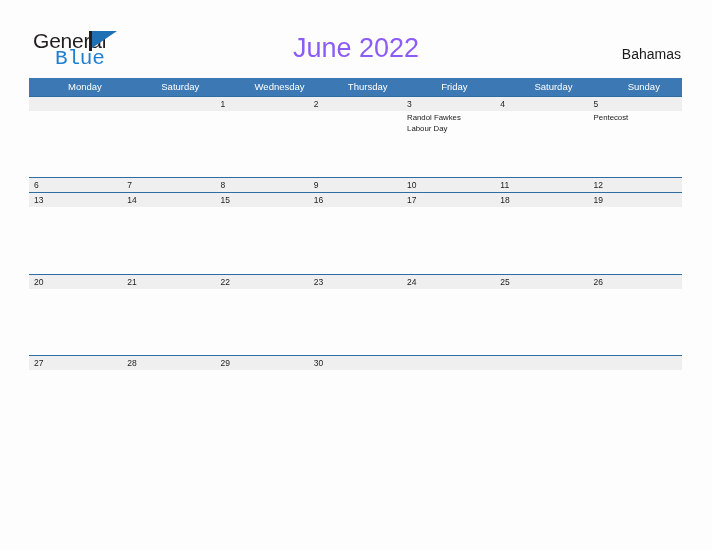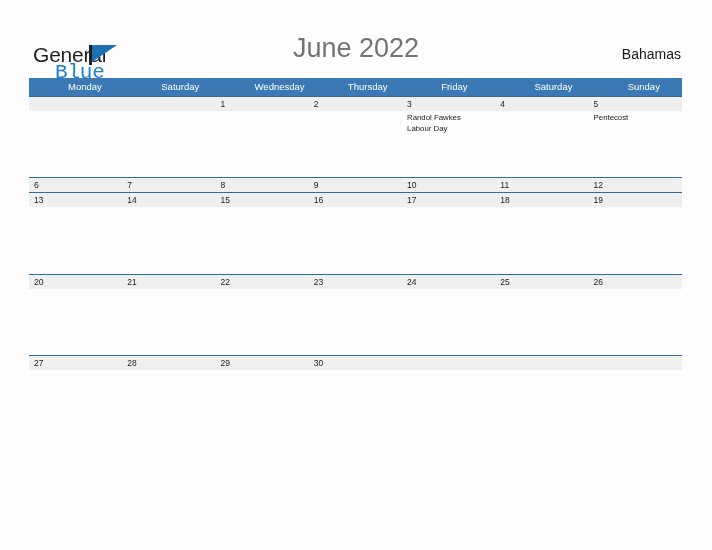--- a/index.html
+++ b/index.html
@@ -17,21 +17,21 @@
   }
 
   
   .header {
     position:absolute;
     left:0; top:0;
     width:712px; height:76px;
   }
   .logo {
     position:absolute;
-    left:33px; top:44px;
+    left:33px; top:30px;
     width:120px; height:44px;
   }
   .logo-general {
     position:absolute;
     left:0; top:0;
     font-size:21px;
     color:#231f20;
     letter-spacing:-0.2px;
     line-height:22px;
     font-family:"Liberation Sans", sans-serif;
@@ -63,21 +63,21 @@
     border-top:17px solid #1f6fb4;
     border-right:25px solid transparent;
   }
 
   .month-title {
     position:absolute;
     left:0; top:33px;
     width:712px;
     text-align:center;
     font-size:27px;
-    color:#737373;
+    color:#8b5cf6;
     font-weight:400;
     letter-spacing:0px;
     font-family:"Liberation Sans", sans-serif;
   }
   .country {
     position:absolute;
     right:31px; top:46px;
     font-size:14px;
     color:#1a1a1a;
     font-family:"Liberation Sans", sans-serif;

